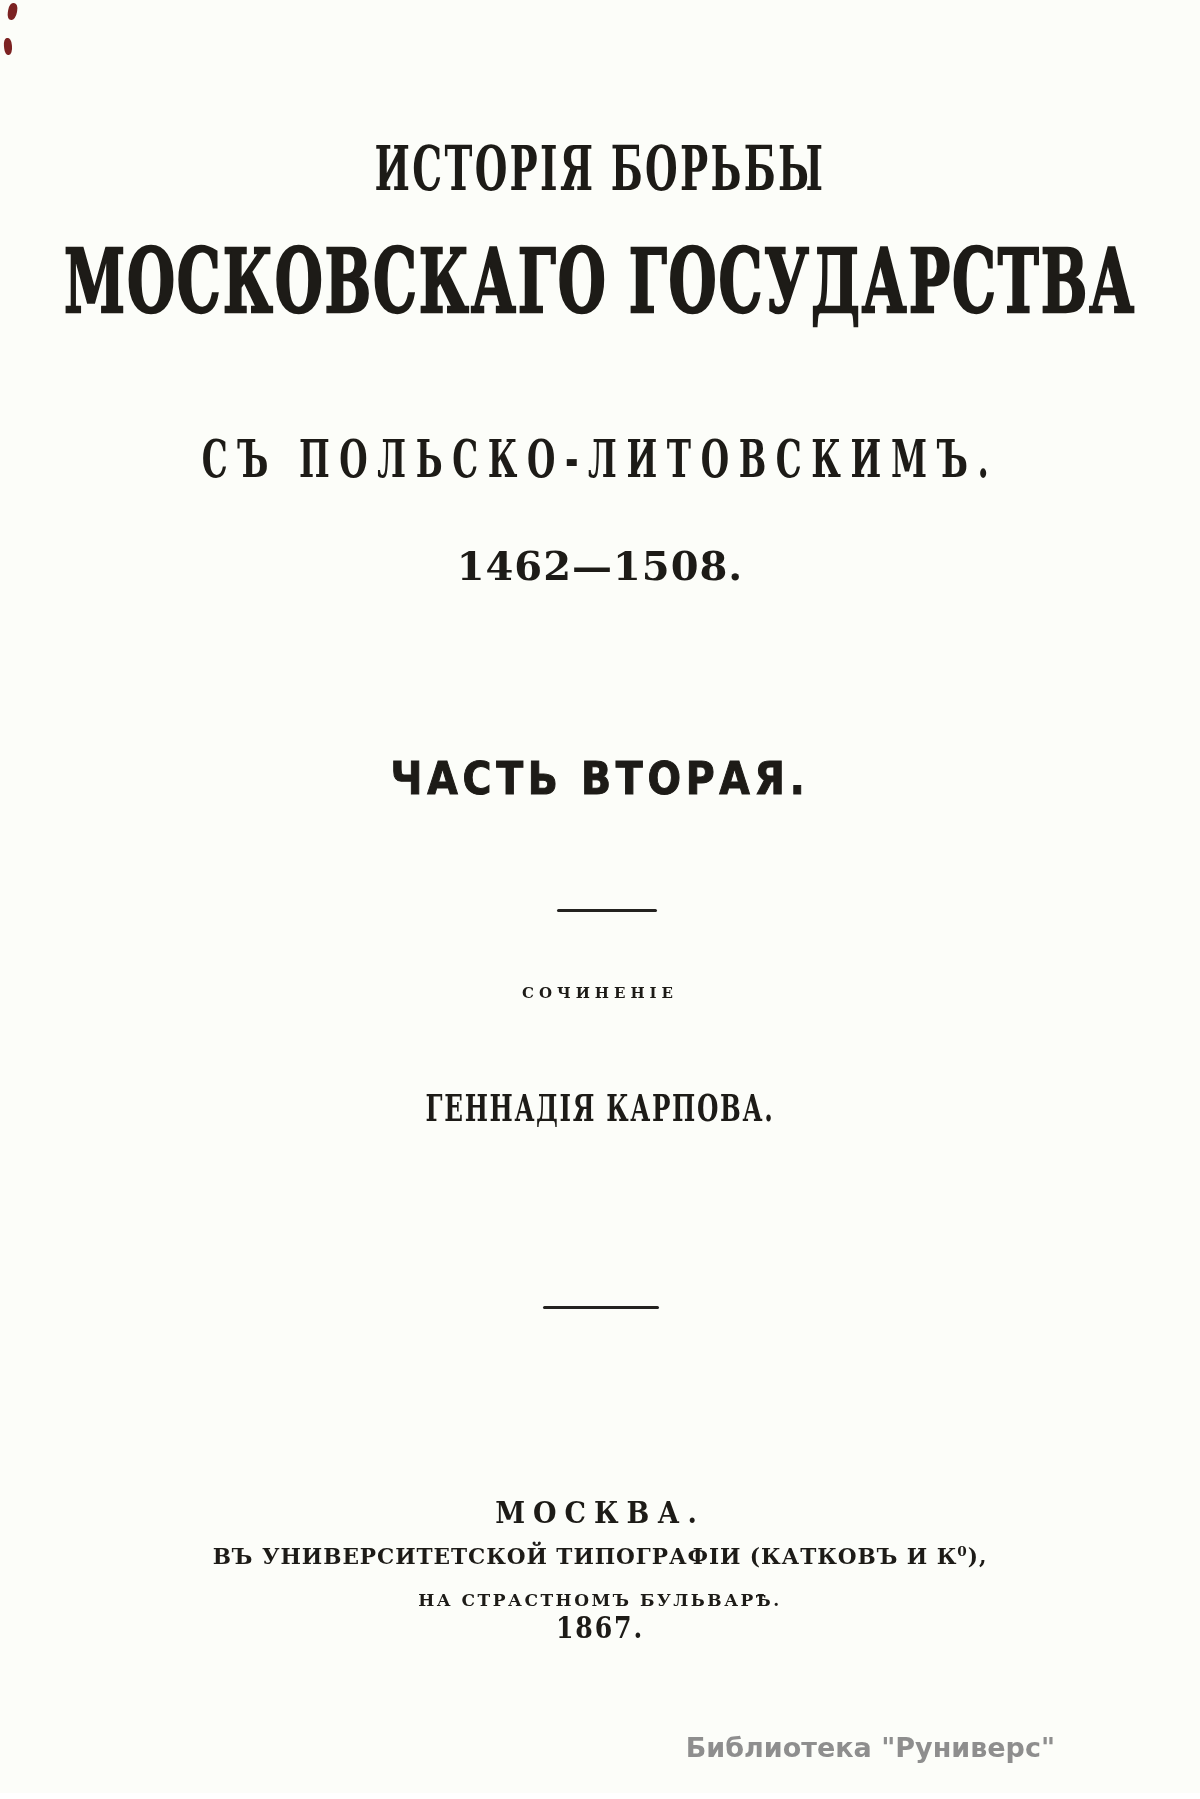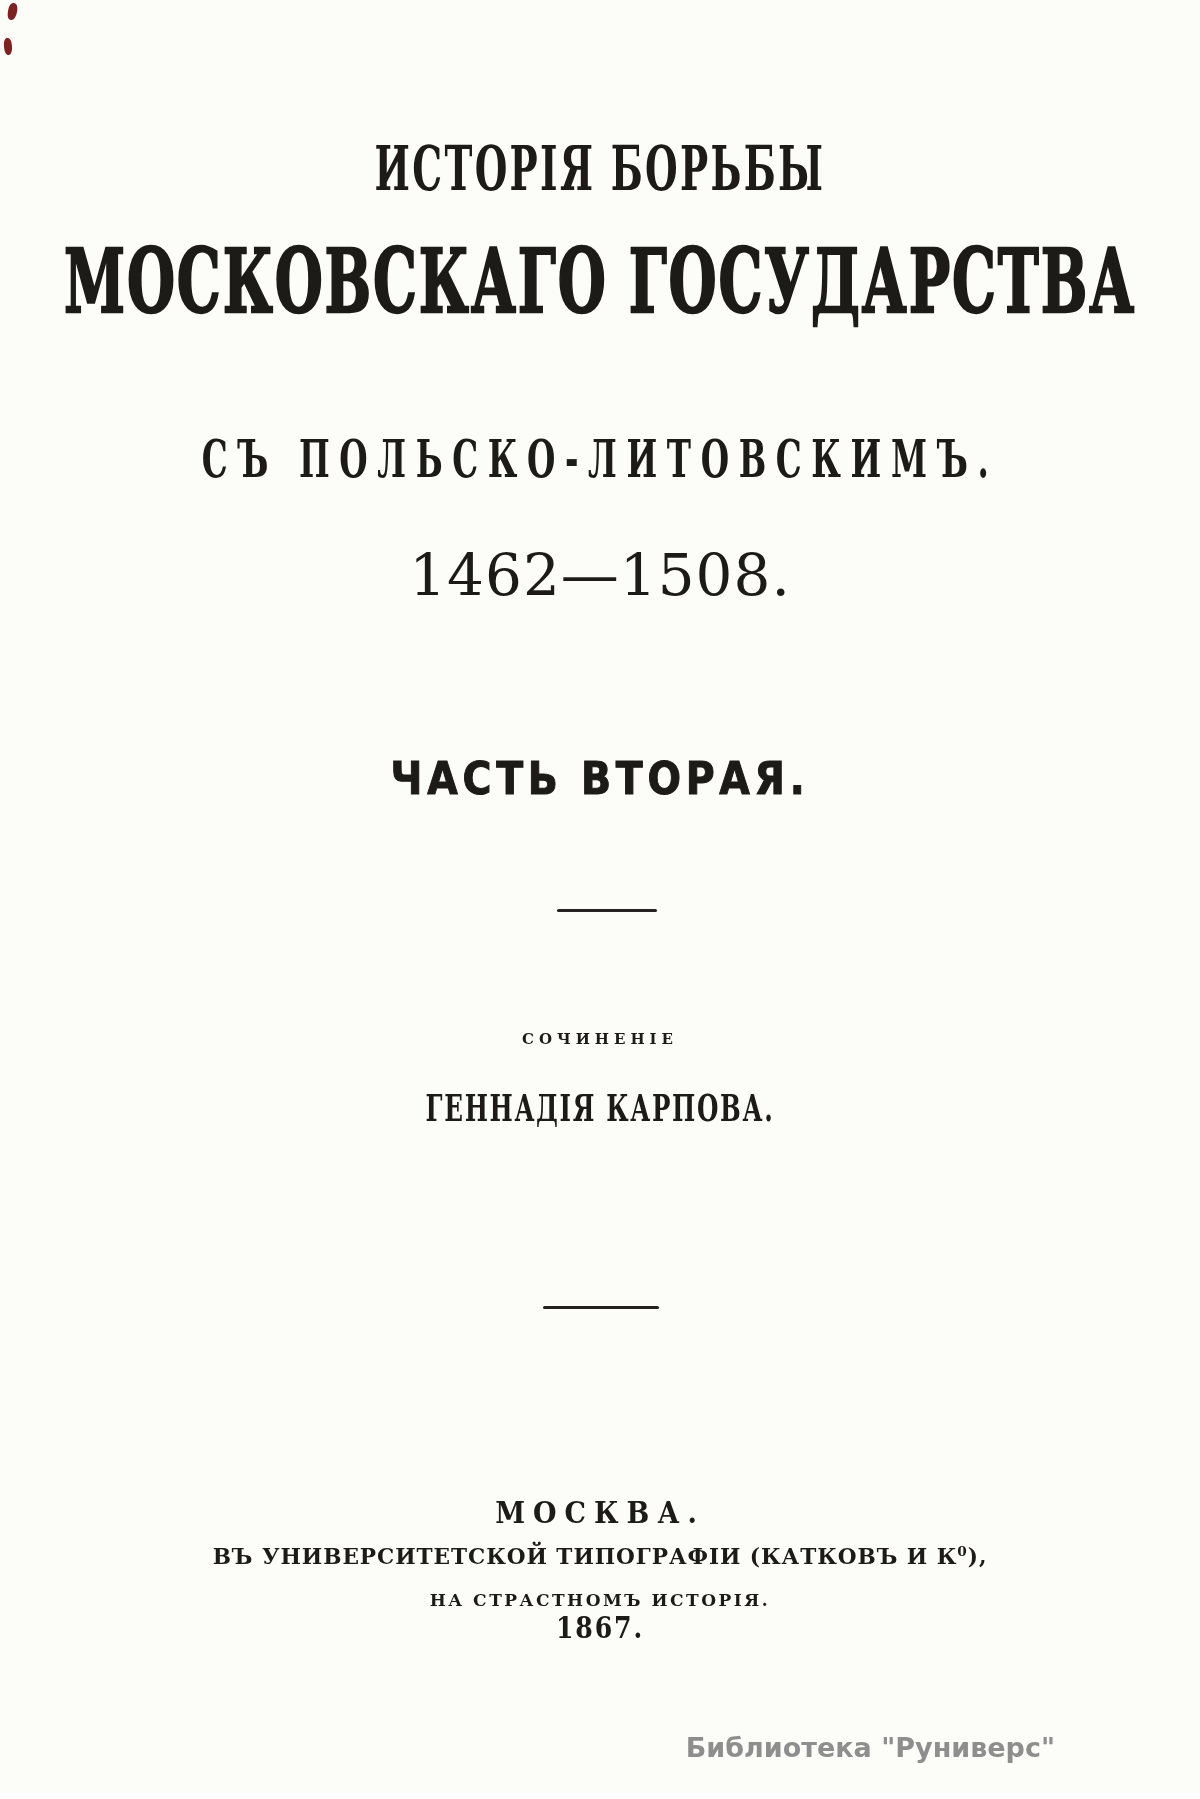--- a/index.html
+++ b/index.html
@@ -42,22 +42,22 @@
   .subtitle {
     top: 433px;
     font-size: 44px;
     font-weight: bold;
     letter-spacing: 13px;
     transform: scale(0.74, 1.18);
   }
   
   .years {
     top: 546px;
-    font-size: 58px;
-    font-weight: normal;
+    font-size: 40px;
+    font-weight: bold;
     letter-spacing: 1px;
   }
   
   .part {
     top: 757px;
     font-family: "DejaVu Sans", sans-serif;
     font-size: 42px;
     font-weight: bold;
     letter-spacing: 5px;
     -webkit-text-stroke: 1px #1d1b17;
@@ -66,21 +66,21 @@
   .rule {
     position: absolute;
     height: 3px;
     background: #242220;
     border-radius: 2px;
   }
   .rule-1 { top: 909px; left: 557px; width: 100px; }
   .rule-2 { top: 1306px; left: 543px; width: 116px; }
   
   .byline {
-    top: 1032px;
+    top: 986px;
     font-size: 15px;
     font-weight: bold;
     letter-spacing: 5px;
   }
   
   .author {
     top: 1090px;
     font-size: 30px;
     font-weight: bold;
     letter-spacing: 2px;
@@ -159,19 +159,19 @@
   <div class="line byline">СОЧИНЕНІЕ</div>
 
   <div class="line author">ГЕННАДІЯ КАРПОВА.</div>
 
   <div class="rule rule-2"></div>
 
   <div class="line city">МОСКВА.</div>
 
   <div class="line imprint1">ВЪ УНИВЕРСИТЕТСКОЙ ТИПОГРАФІИ (КАТКОВЪ И К⁰),</div>
 
-  <div class="line imprint2">НА СТРАСТНОМЪ ИСТОРІЯ.</div>
+  <div class="line imprint2">НА СТРАСТНОМЪ БУЛЬВАРѢ.</div>
 
   <div class="line pubyear">1867.</div>
 
   <div class="watermark">Библиотека "Руниверс"</div>
 
 </div>
 
 </body></html>

